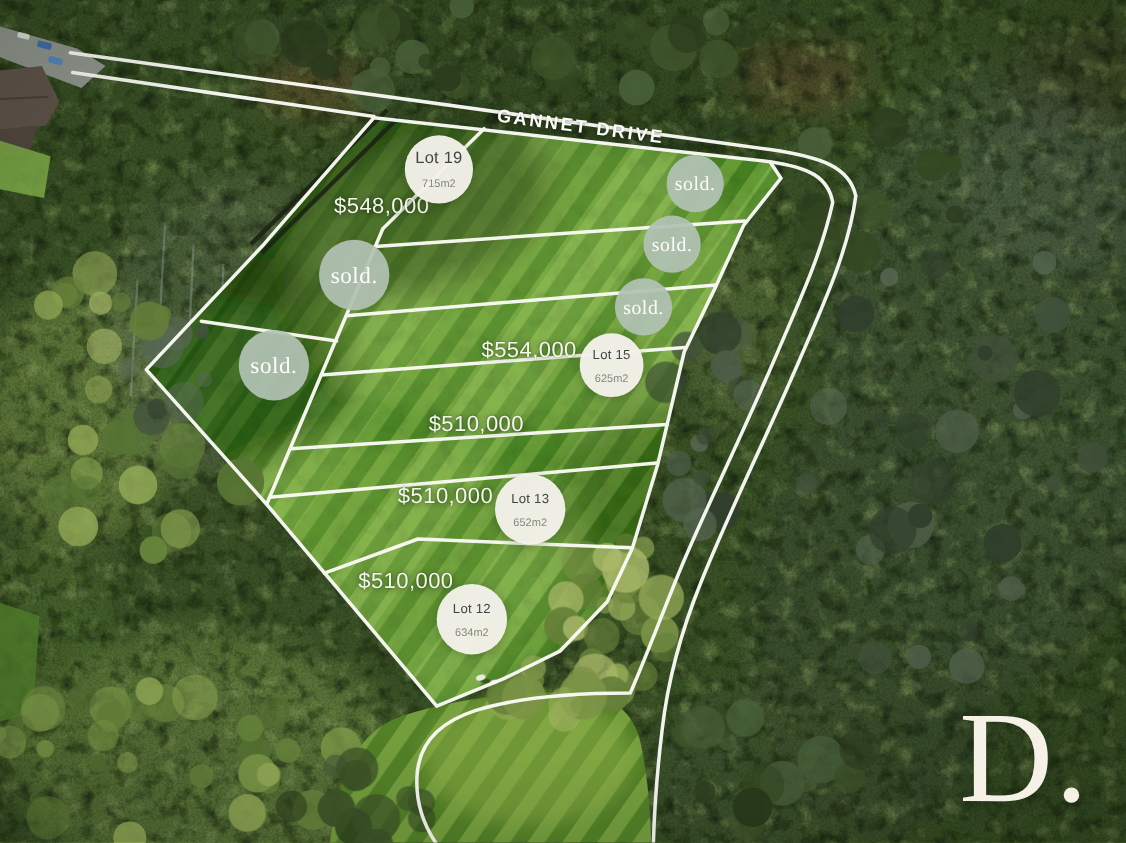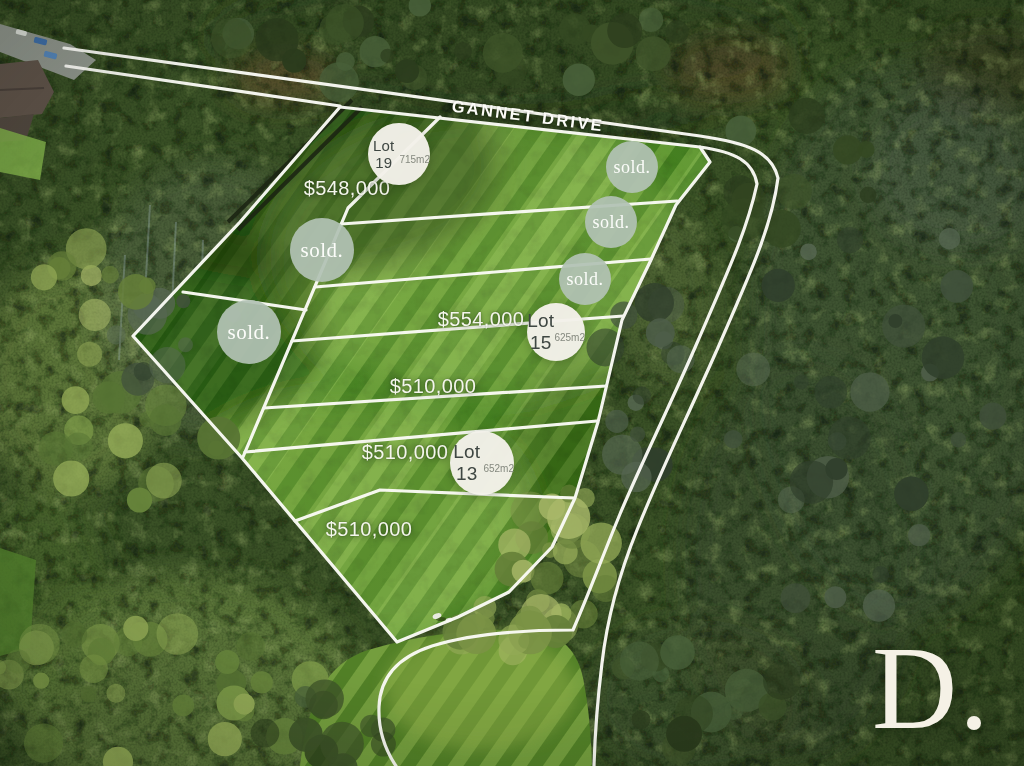--- a/index.html
+++ b/index.html
@@ -10,23 +10,23 @@
 
   .road-label{left:528px;top:116px;transform:translate(-50%,-50%) rotate(7.5deg);
     color:#fcfcf8;font-size:16.5px;font-weight:600;letter-spacing:2.4px;white-space:nowrap;
     text-shadow:0 1px 3px rgba(0,0,0,.35);}
 
   .price{transform:translate(-50%,-50%);color:#f4f6ec;font-size:20px;letter-spacing:.4px;
     white-space:nowrap;text-shadow:0 1px 6px rgba(10,25,5,.55),0 0 2px rgba(10,25,5,.35);}
   .pos-p19{left:347px;top:188px}.pos-p15{left:481px;top:319px}.pos-p14{left:433px;top:386px}
   .pos-p13{left:405px;top:452px}.pos-p12{left:369px;top:529px}
 
-  .marker{background:rgba(243,241,233,.97);border-radius:50%;display:flex;flex-direction:row;
-    align-items:center;justify-content:center;box-shadow:0 2px 10px rgba(10,25,5,.25);text-align:center;}
-  .marker .lot-name{color:#3f4743;font-size:19px;letter-spacing:.2px;}
+  .marker{background:rgba(243,241,233,.97);border-radius:50%;display:flex;flex-direction:column;
+    align-items:center;justify-content:center;box-shadow:0 2px 10px rgba(10,25,5,.25);text-align:left;}
+  .marker .lot-name{color:#3f4743;font-size:12px;letter-spacing:.2px;}
   .marker .lot-area{color:#85897f;font-size:10px;margin-top:10px;}
   .pos-l19{left:368px;top:123px;width:62px;height:62px}
   .pos-l19 .lot-name{font-size:15px}
   .pos-l15{left:527px;top:303px;width:58px;height:58px}
   .pos-l14{left:483px;top:360px;width:62px;height:62px}
   .pos-l13{left:450px;top:431px;width:64px;height:64px}
   .pos-l12{left:397px;top:531px;width:64px;height:64px}
 
   .sold{background:rgba(177,194,180,.93);border-radius:50%;display:flex;align-items:center;
     justify-content:center;font-family:"Liberation Serif",serif;color:#fcfdfa;letter-spacing:.5px;}
@@ -416,20 +416,24 @@
     <div class="lot-area">715m2</div>
   </div>
   <div class="overlay-label marker pos-l15">
     <div class="lot-name">Lot 15</div>
     <div class="lot-area">625m2</div>
   </div>
   <div class="overlay-label marker pos-l13">
     <div class="lot-name">Lot 13</div>
     <div class="lot-area">652m2</div>
   </div>
+  <div class="overlay-label marker pos-l12">
+    <div class="lot-name">Lot 12</div>
+    <div class="lot-area">634m2</div>
+  </div>
 
   <div class="overlay-label sold small pos-s1">sold.</div>
   <div class="overlay-label sold small pos-s2">sold.</div>
   <div class="overlay-label sold small pos-s3">sold.</div>
   <div class="overlay-label sold big pos-s4">sold.</div>
   <div class="overlay-label sold big pos-s5">sold.</div>
 
   <div class="overlay-label logo">D.</div>
 </div>
 

